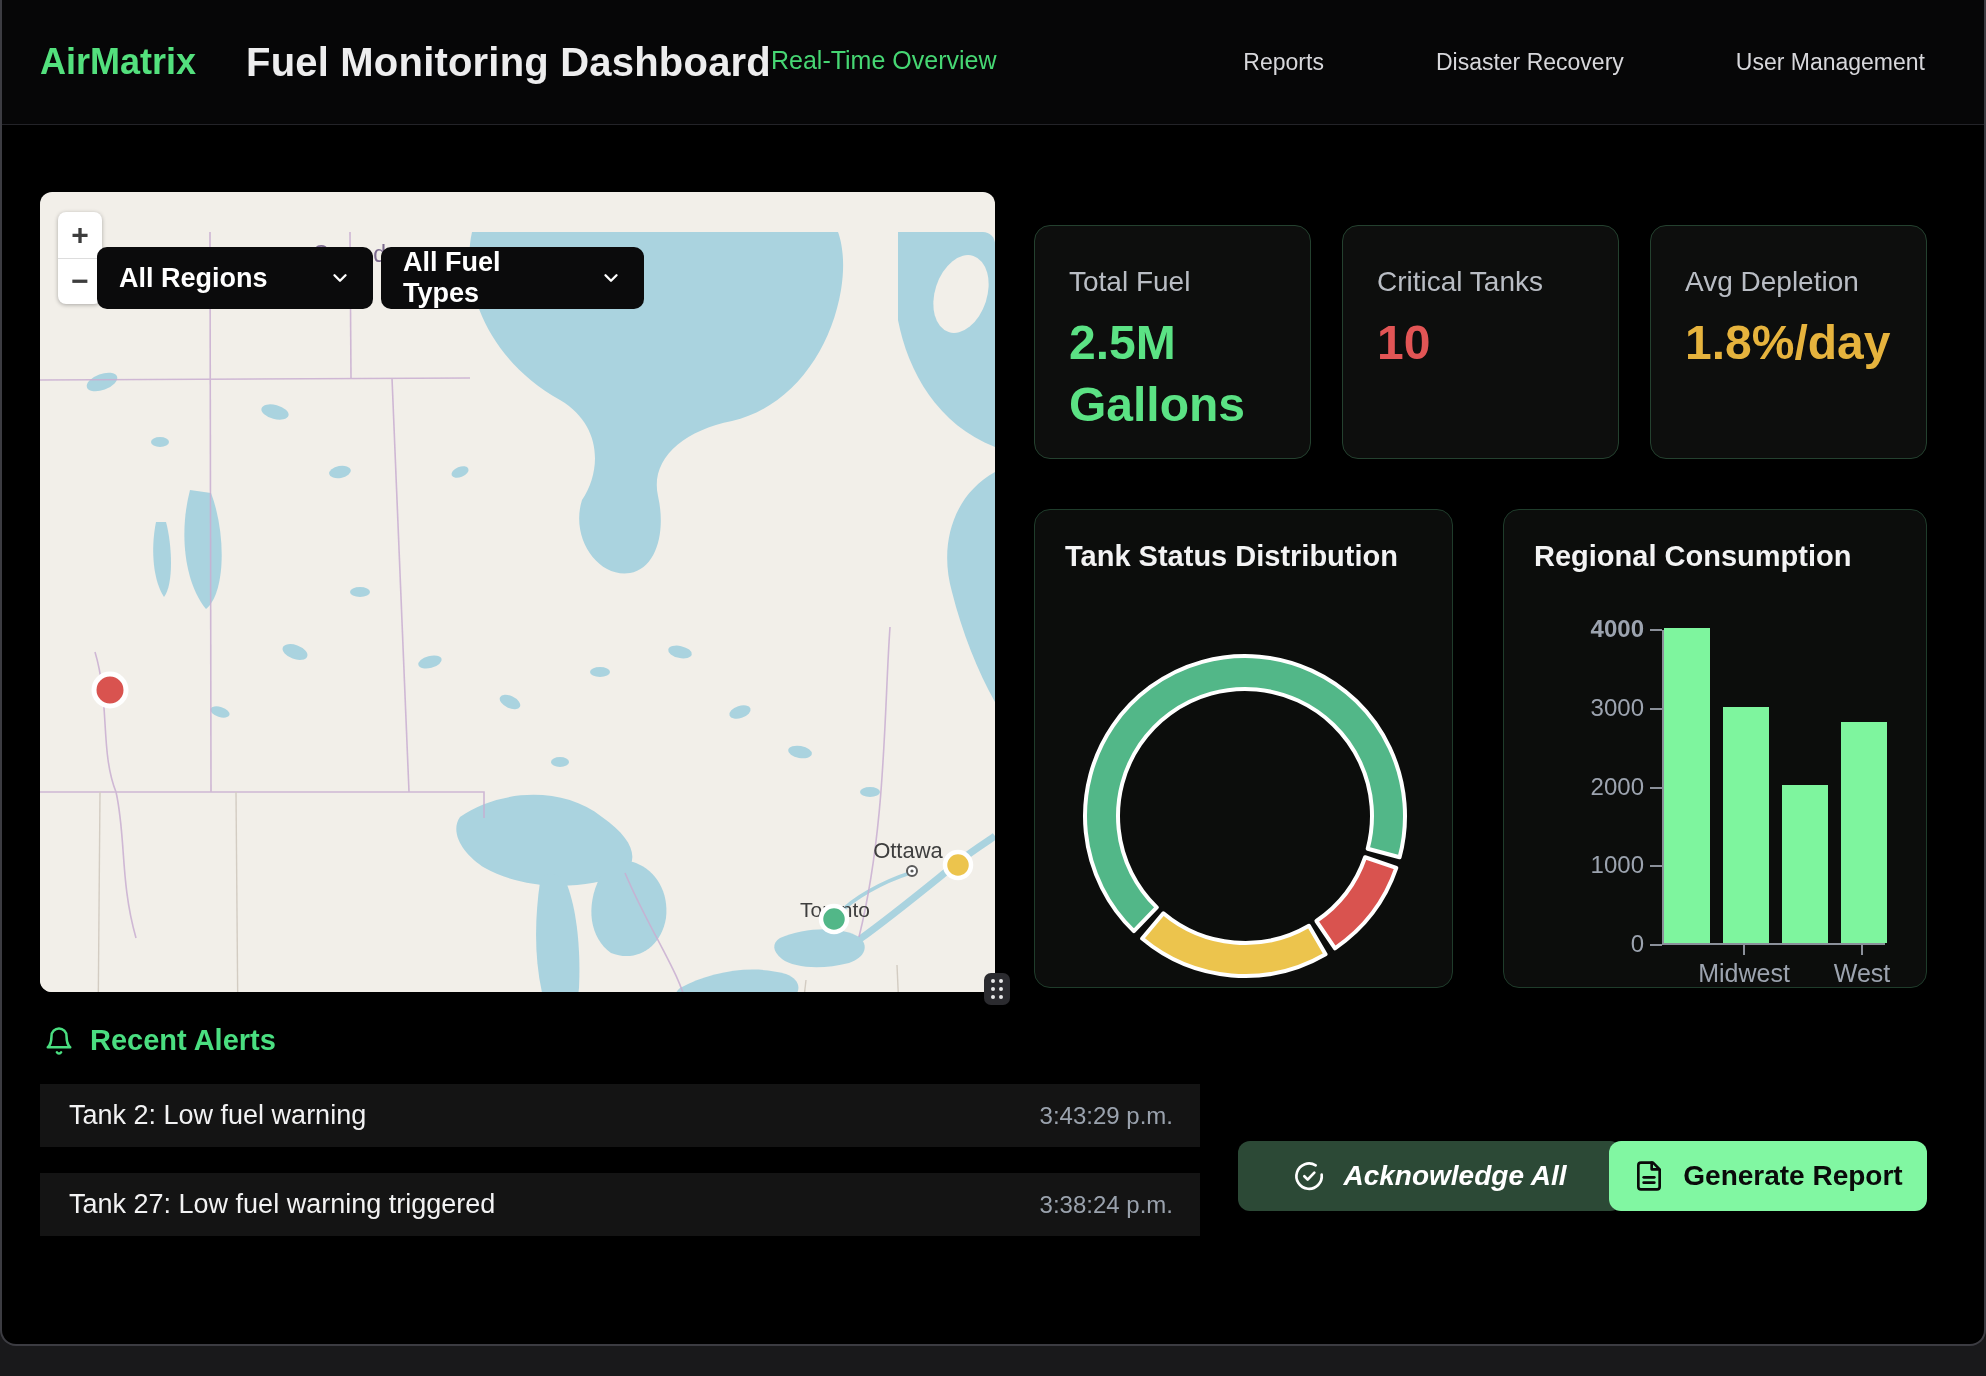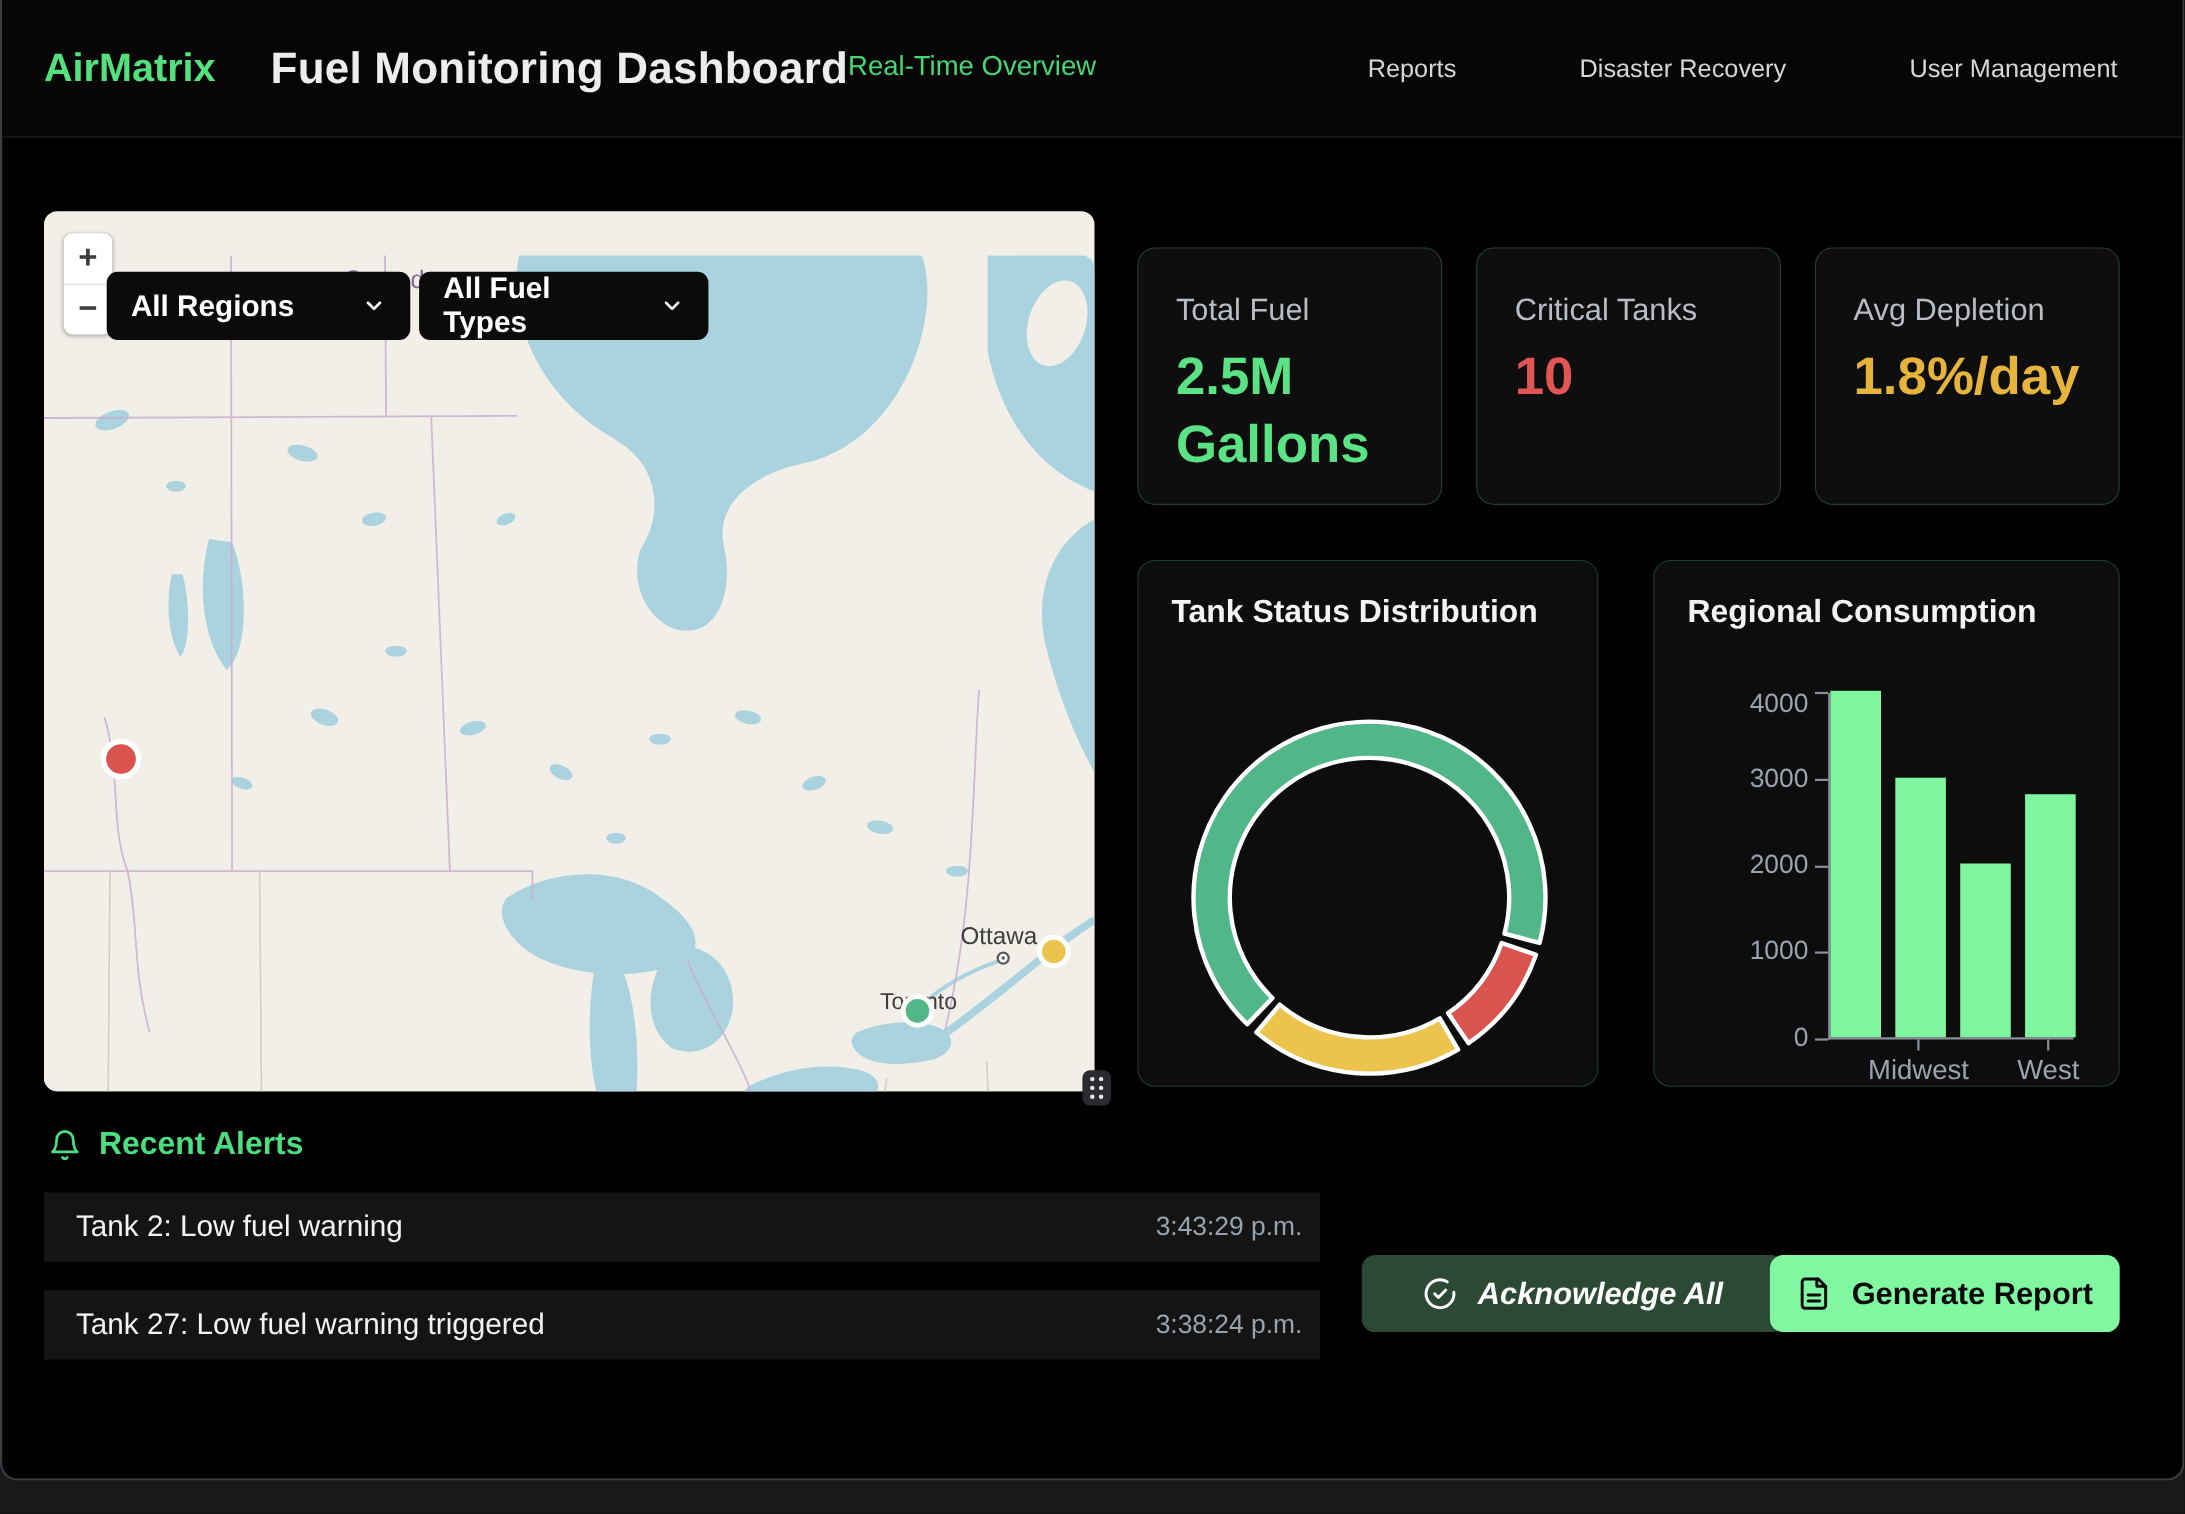--- a/index.html
+++ b/index.html
@@ -58,21 +58,21 @@
   .bc-ylabel { position:absolute; left:0; width:140px; text-align:right; font-size:24px; color:#9ca3af; }
   .bc-ytick { position:absolute; height:2px; background:#8b909a; }
   .bc-xtick { position:absolute; width:2px; background:#8b909a; }
   .bc-xlabel { position:absolute; width:160px; text-align:center; font-size:25px; color:#9ca3af; }
 
   
   .alerts-header { position:absolute; left:42px; top:1024px; display:flex; align-items:center; gap:16px; }
   .alerts-title { font-size:29px; font-weight:bold; color:#4ade80; }
   .alert-row { position:absolute; left:38px; width:1160px; height:63px; background:#141414;
     border-radius:0; display:flex; align-items:center; justify-content:space-between;
-    padding:0 16px 0 29px; cursor:pointer; }
+    padding:0 27px 0 29px; cursor:pointer; }
   .alert-msg { font-size:27px; color:#f2f2f3; }
   .alert-time { font-size:24px; color:#9aa2ad; }
 
   
   .btn { position:absolute; top:1141px; height:70px; border:none; border-radius:12px;
     display:flex; align-items:center; justify-content:center; gap:18px; cursor:pointer;
     font-family:inherit; font-size:28px; font-weight:bold; }
   .btn-ack { left:1236px; width:384px; background:#2c4936; color:#fff;font-style:italic; }
   .btn-gen { left:1607px; width:318px; background:#81f7a2; color:#0a0a0a; }
 </style>
@@ -235,21 +235,21 @@
         <div class="bc-bar" style="left: 177px; width: 46px; height: 221px; background: rgb(126, 245, 158);"></div>
       </div>
   <div class="bc-ylabel" style="top: 420px;">0</div>
       <div class="bc-ytick" style="left: 146px; width: 12px; top: 434px;"></div>
       <div class="bc-ylabel" style="top: 341.25px;">1000</div>
       <div class="bc-ytick" style="left: 146px; width: 12px; top: 355.25px;"></div>
       <div class="bc-ylabel" style="top: 262.5px;">2000</div>
       <div class="bc-ytick" style="left: 146px; width: 12px; top: 276.5px;"></div>
       <div class="bc-ylabel" style="top: 183.75px;">3000</div>
       <div class="bc-ytick" style="left: 146px; width: 12px; top: 197.75px;"></div>
-      <div class="bc-ylabel" style="top: 116px;">4000</div>
+      <div class="bc-ylabel" style="top: 105px; font-weight: bold;">4000</div>
       <div class="bc-ytick" style="left: 146px; width: 12px; top: 119px;"></div>
       <div class="bc-xtick" style="left: 239px; top: 435px; height: 10px;"></div>
       <div class="bc-xlabel" style="left: 160px; top: 449px;">Midwest</div>
       <div class="bc-xtick" style="left: 357px; top: 435px; height: 10px;"></div>
       <div class="bc-xlabel" style="left: 278px; top: 449px;">West</div>
     </div>
 
   <div class="alerts-header">
     <svg width="30" height="30" viewBox="0 0 24 24" fill="none" stroke="#4ade80" stroke-width="2" stroke-linecap="round" stroke-linejoin="round">
       <path d="M6 8a6 6 0 0 1 12 0c0 7 3 9 3 9H3s3-2 3-9"></path>

